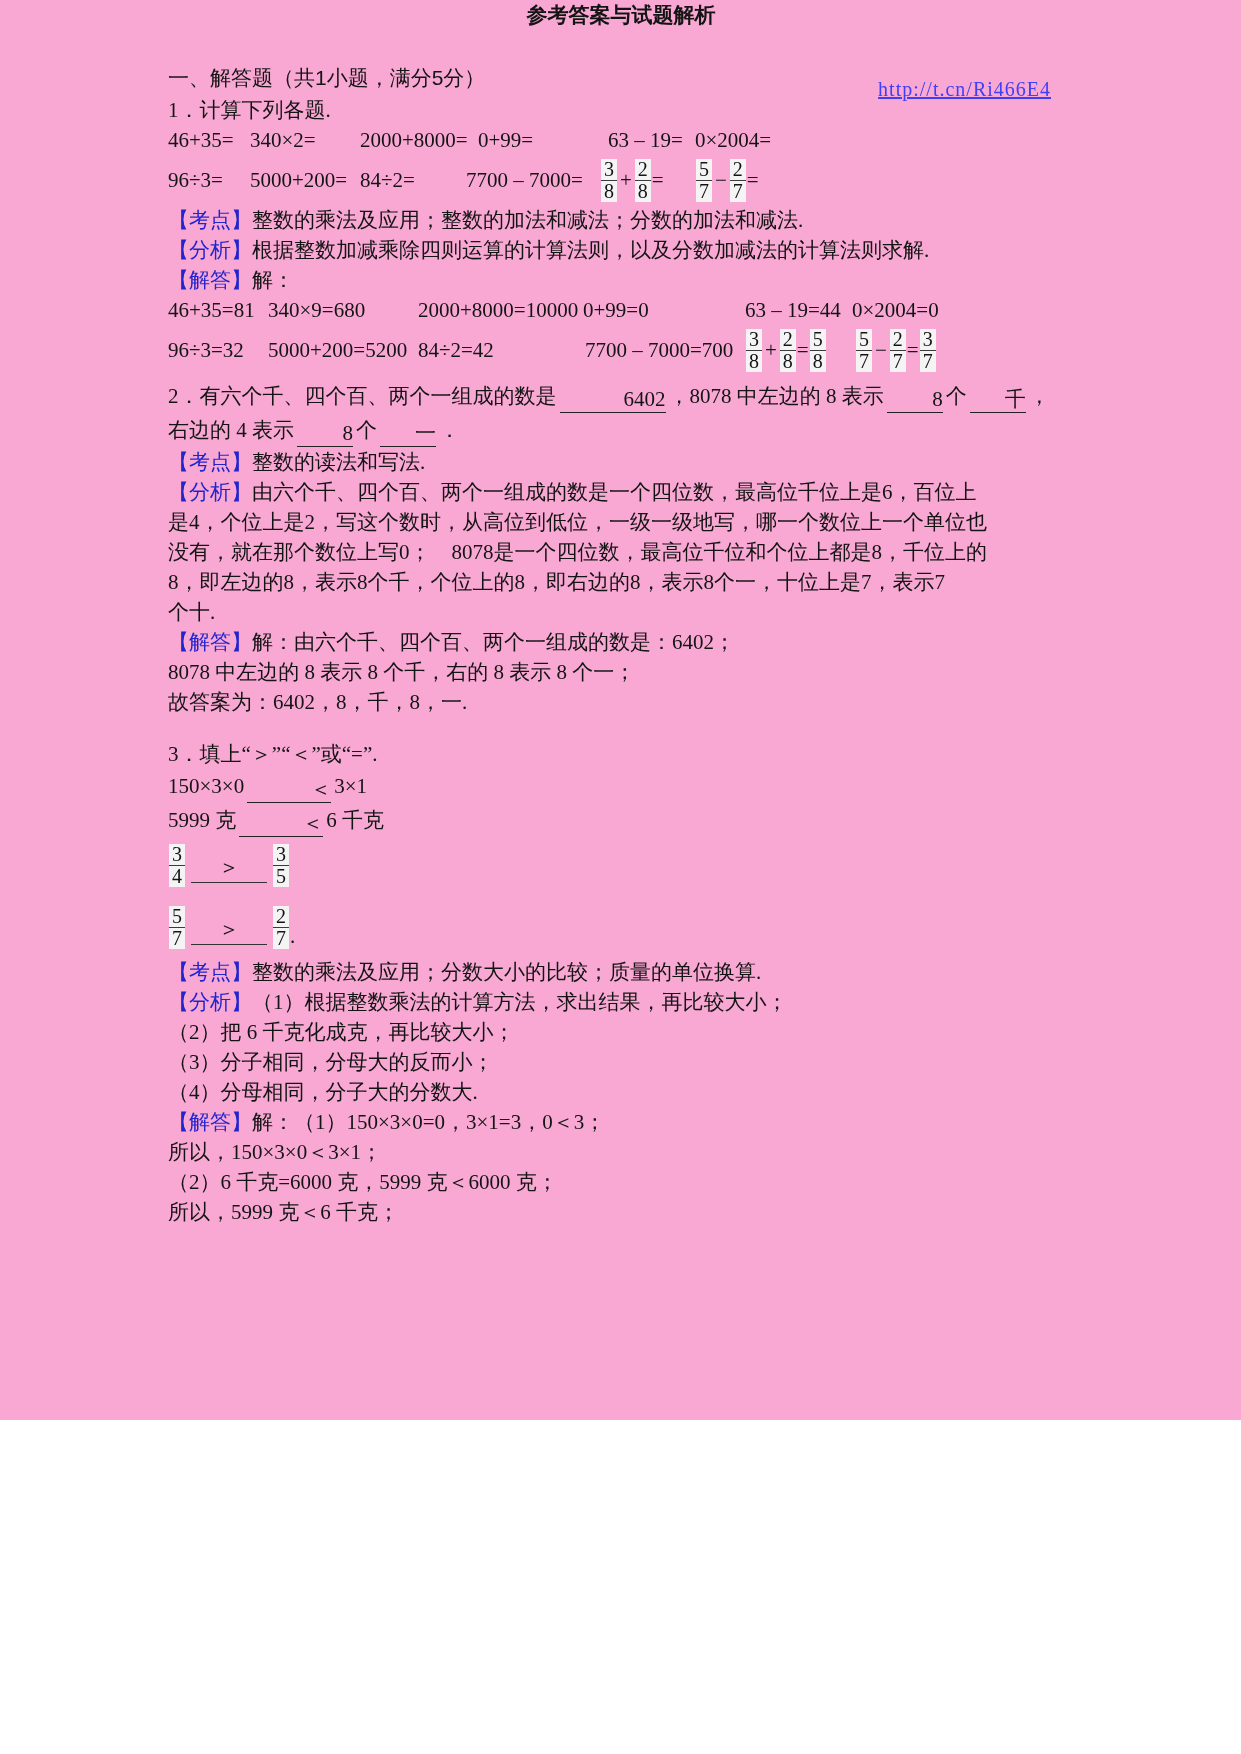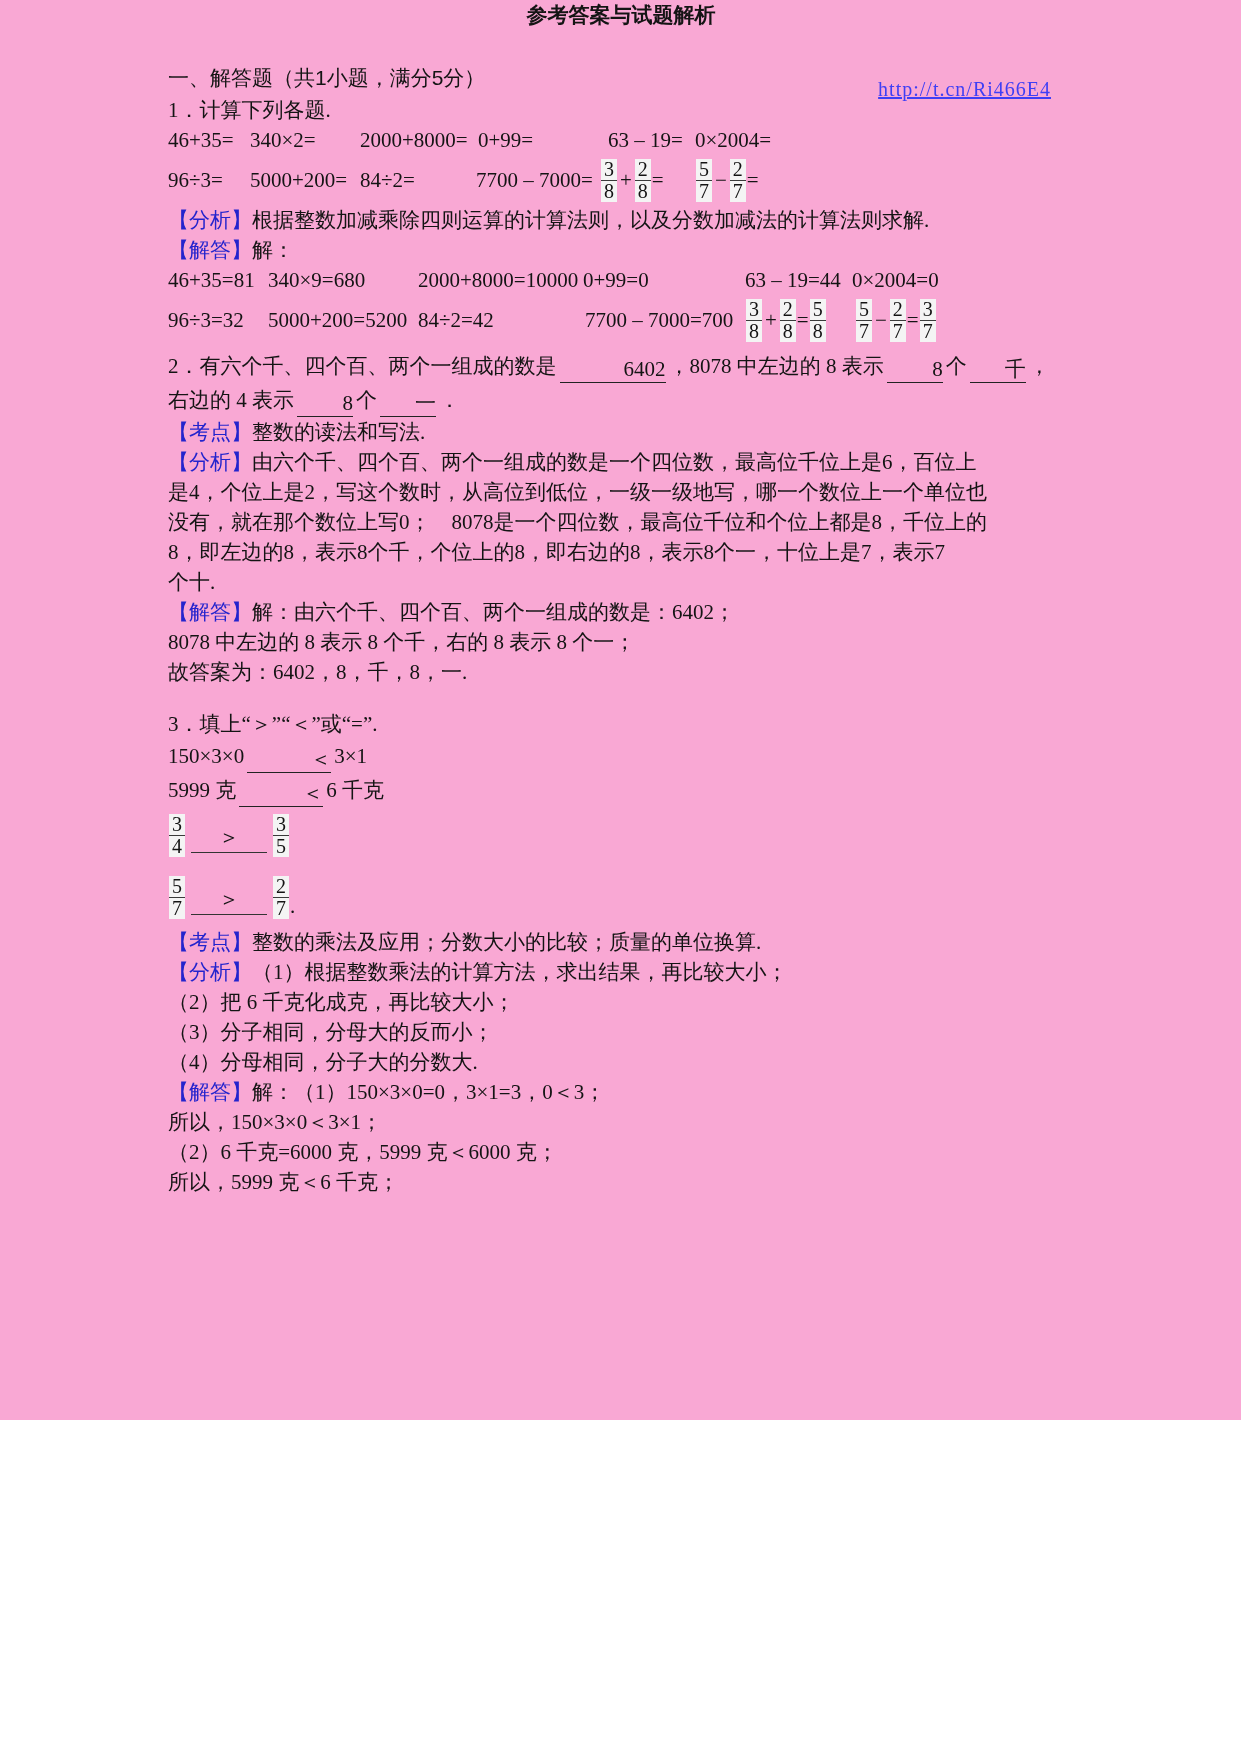--- a/index.html
+++ b/index.html
@@ -66,21 +66,21 @@
       <span class="ci" style="left:192px">2000+8000=</span>
       <span class="ci" style="left:310px">0+99=</span>
       <span class="ci" style="left:440px">63 – 19=</span>
       <span class="ci" style="left:527px">0×2004=</span>
     </div>
 
     <div class="fracrow">
       <span class="ci2" style="left:0">96÷3=</span>
       <span class="ci2" style="left:82px">5000+200=</span>
       <span class="ci2" style="left:192px">84÷2=</span>
-      <span class="ci2" style="left:308px">7700 – 7000=</span>
+      <span class="ci2" style="left:298px">7700 – 7000=</span>
       <span class="fx" style="left:432px">
         <span class="frac">
             <span class="fnum">3</span>
             <span class="fden">8</span>
           </span>
         <span class="op">+</span>
         <span class="frac">
             <span class="fnum">2</span>
             <span class="fden">8</span>
           </span>
@@ -93,20 +93,23 @@
           </span>
         <span class="op">−</span>
         <span class="frac">
             <span class="fnum">2</span>
             <span class="fden">7</span>
           </span>
         <span>=</span>
       </span>
     </div>
 
+    <div class="line">
+      <span class="lbl">【考点】</span><span>整数的乘法及应用；整数的加法和减法；分数的加法和减法.</span>
+    </div>
     <div class="line">
       <span class="lbl">【分析】</span><span>根据整数加减乘除四则运算的计算法则，以及分数加减法的计算法则求解.</span>
     </div>
     <div class="line">
       <span class="lbl">【解答】</span><span>解：</span>
     </div>
 
     <div class="calcrow">
       <span class="ci" style="left:0">46+35=81</span>
       <span class="ci" style="left:100px">340×9=680</span>

